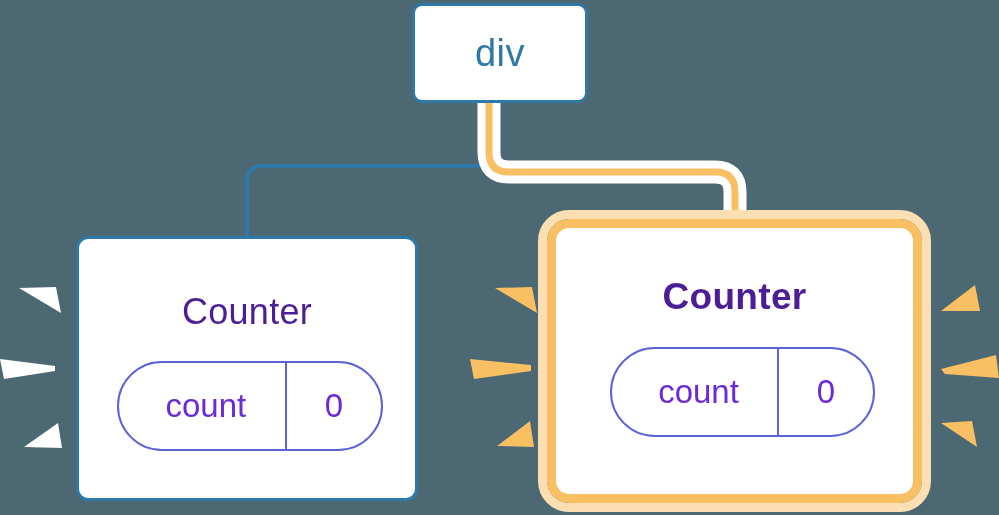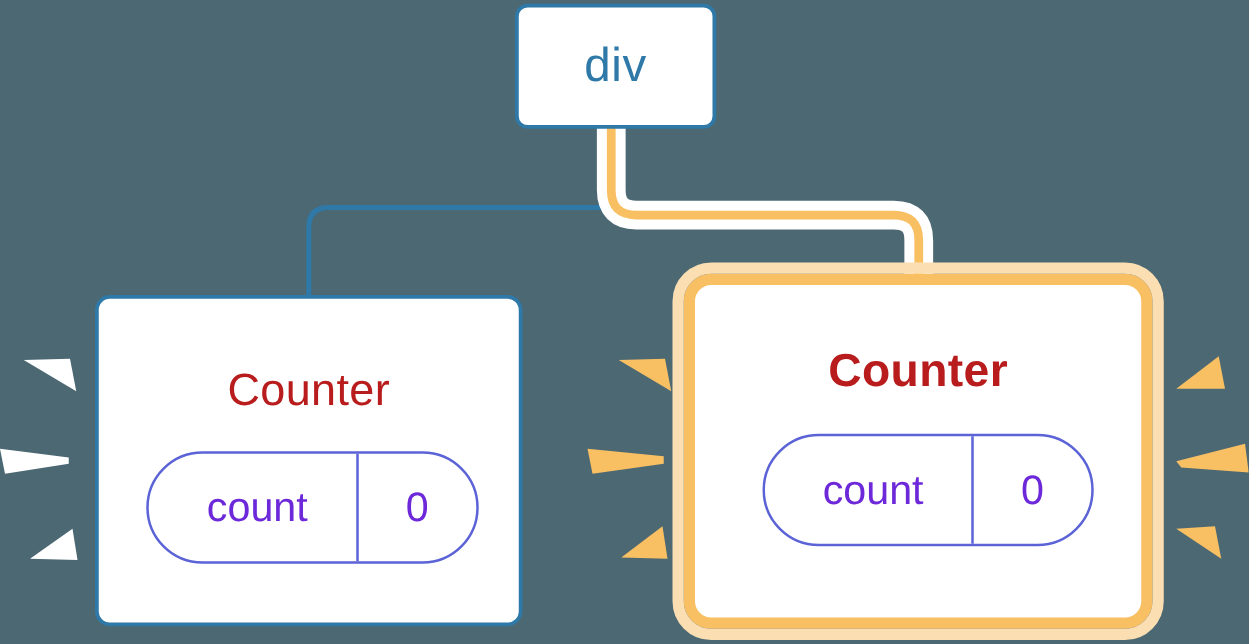--- a/index.html
+++ b/index.html
@@ -36,21 +36,21 @@
 
   
   .node {
     position: absolute;
     background: #ffffff;
     box-sizing: border-box;
   }
   .node-root {
     left: 412px;
     top: 3px;
-    width: 161px;
+    width: 176px;
     height: 100px;
     border: 3px solid #2f79a8;
     border-radius: 10px;
     padding-left: 48px;
   }
   .node-root .node-title {
     position: absolute;
     left: 0;
     right: 0;
     top: 50%;
@@ -78,21 +78,21 @@
     border-radius: 22px;
     outline: 9px solid #fbdfb2;
     outline-offset: 0px;
   }
 
   .card-title {
     position: absolute;
     left: 0;
     right: 0;
     text-align: center;
-    color: #b91c1c;
+    color: #4c1d95;
   }
   .node-child .card-title {
     top: 52px;
     font-size: 36px;
     font-weight: 400;
     letter-spacing: 0.3px;
   }
   .node-child-highlight .card-title {
     top: 48px;
     font-size: 37px;

